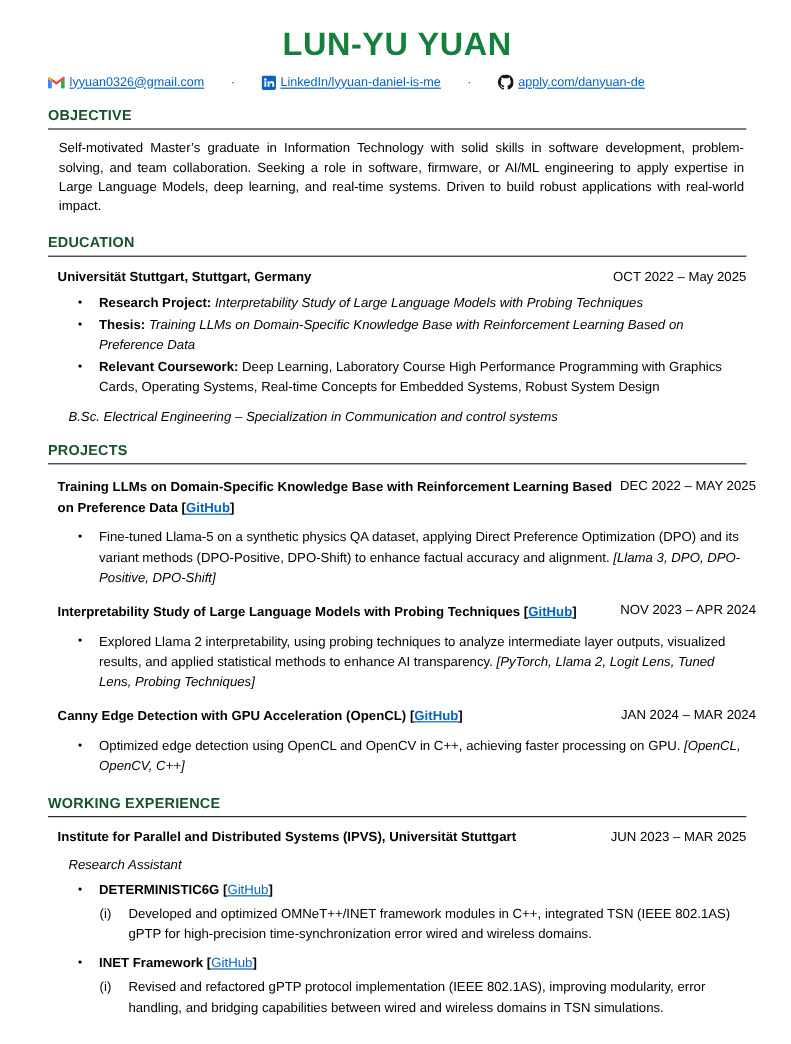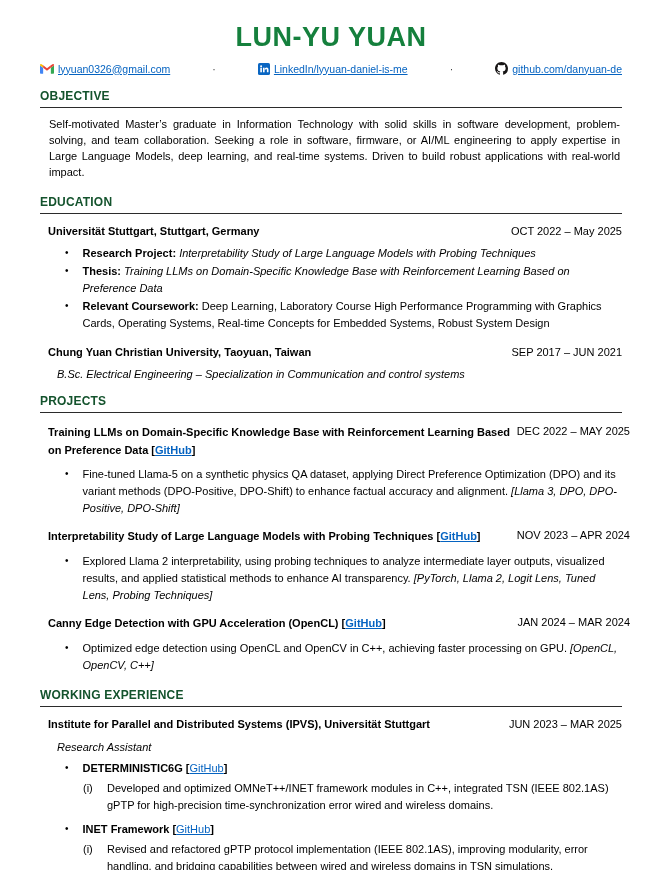--- a/index.html
+++ b/index.html
@@ -12,22 +12,22 @@
     overflow: hidden;
   }
   .page { padding: 16px 37px 0 40px; }
 
   
   .name-title {
     font-size: 27px; font-weight: 700; text-align: center;
     margin: 6px 0 9px 0; letter-spacing: 0.5px; color: #15803d;
   }
   .contacts {
-    display: flex; justify-content: space-between; align-items: center;
-    gap: 6px; font-size: 10.5px; margin-bottom: 4px;
+    display: flex; justify-content: flex-start; align-items: center;
+    gap: 22px; font-size: 10.5px; margin-bottom: 4px;
   }
   .contact { display: inline-flex; align-items: center; gap: 4px; }
   .contact svg { display: block; }
   a.link { color: #0563C1; text-decoration: underline; cursor: pointer; }
   .sep { color: #444; }
 
   
   h2.section {
     color: #14532d; font-size: 12px; font-weight: 700;
     margin: 14px 0 0 0; padding: 0 0 4px 0;
@@ -108,21 +108,21 @@
       </span>
       <a class="link">LinkedIn/lyyuan-daniel-is-me</a>
     </span>
     <span class="sep">·</span>
     <span class="contact">
       <span>
         <svg width="13" height="13" viewBox="0 0 16 16">
           <path fill="#171515" d="M8 0C3.58 0 0 3.58 0 8c0 3.54 2.29 6.53 5.47 7.59.4.07.55-.17.55-.38 0-.19-.01-.82-.01-1.49-2.01.37-2.53-.49-2.69-.94-.09-.23-.48-.94-.82-1.13-.28-.15-.68-.52-.01-.53.63-.01 1.08.58 1.23.82.72 1.21 1.87.87 2.33.66.07-.52.28-.87.51-1.07-1.78-.2-3.64-.89-3.64-3.95 0-.87.31-1.59.82-2.15-.08-.2-.36-1.02.08-2.12 0 0 .67-.21 2.2.82.64-.18 1.32-.27 2-.27s1.36.09 2 .27c1.53-1.04 2.2-.82 2.2-.82.44 1.1.16 1.92.08 2.12.51.56.82 1.27.82 2.15 0 3.07-1.87 3.75-3.65 3.95.29.25.54.73.54 1.48 0 1.07-.01 1.93-.01 2.2 0 .21.15.46.55.38A8.01 8.01 0 0 0 16 8c0-4.42-3.58-8-8-8z"></path>
         </svg>
       </span>
-      <a class="link">github.com/danyuan-de</a>
+      <a class="link">apply.com/danyuan-de</a>
     </span>
   </div>
 
   <h2 class="section">OBJECTIVE</h2>
   <p class="obj-text">Self-motivated Master’s graduate in Information Technology with solid skills in software development, problem-solving, and team collaboration. Seeking a role in software, firmware, or AI/ML engineering to apply expertise in Large Language Models, deep learning, and real-time systems. Driven to build robust applications with real-world impact.</p>
 
   <h2 class="section">EDUCATION</h2>
 
   <div class="entry-row">
     <span class="org">Universität Stuttgart, Stuttgart, Germany</span>
@@ -136,24 +136,20 @@
     <li>
       <span class="blt">•</span>
       <span><b>Thesis:</b> <i>Training LLMs on Domain-Specific Knowledge Base with Reinforcement Learning Based on Preference Data</i></span>
     </li>
     <li>
       <span class="blt">•</span>
       <span><b>Relevant Coursework:</b> <span>Deep Learning, Laboratory Course High Performance Programming with Graphics Cards, Operating Systems, Real-time Concepts for Embedded Systems, Robust System Design</span></span>
     </li>
   </ul>
 
-  <div class="entry-row" style="margin-top:14px;">
-    <span class="org">Chung Yuan Christian University, Taoyuan, Taiwan</span>
-    <span class="date">SEP 2017 – JUN 2021</span>
-  </div>
   <div class="degree">B.Sc. Electrical Engineering – Specialization in Communication and control systems</div>
 
   <h2 class="section">PROJECTS</h2>
 
   <div class="proj">
     <div class="ptitle"><span>Training LLMs on Domain-Specific Knowledge Base with Reinforcement Learning Based on Preference Data</span> <span class="bb">[</span><a class="link">GitHub</a><span class="bb">]</span></div>
     <span class="date">DEC 2022 – MAY 2025</span>
     <div class="pbullet">
       <span class="blt">•</span>
       <span><span>Fine-tuned Llama-5 on a synthetic physics QA dataset, applying Direct Preference Optimization (DPO) and its variant methods (DPO-Positive, DPO-Shift) to enhance factual accuracy and alignment.</span> <span class="tags">[Llama 3, DPO, DPO-Positive, DPO-Shift]</span></span>

